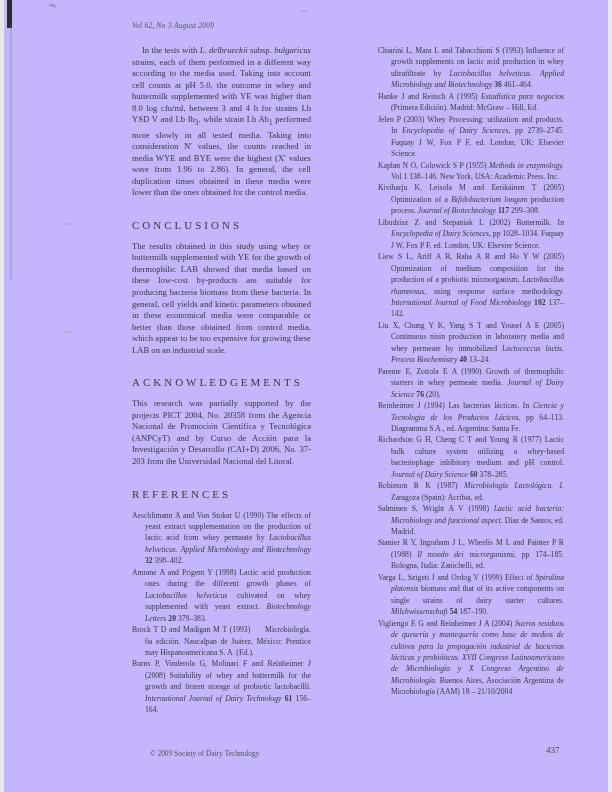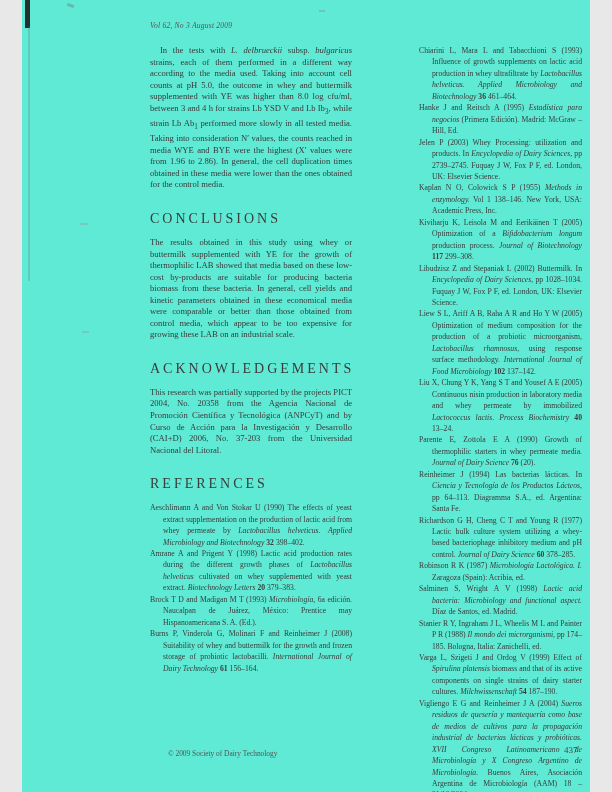--- a/index.html
+++ b/index.html
@@ -1,35 +1,36 @@
 <!DOCTYPE html>
 <html><head>
 <meta charset="utf-8">
 <style>
   html,body{margin:0;padding:0;background:#e8e8e8;}
   .page{
     position:relative;width:568px;height:792px;margin:0 auto;
-    background:#5eead4;overflow:hidden;
+    background:#c4b5fd;overflow:hidden;
     font-family:"Liberation Serif","DejaVu Serif",serif;
     color:#3a3a3a;
+    padding-left:36px;
   }
   .header{
     position:absolute;left:128px;top:21px;
     font-style:italic;font-size:7.6px;color:#565656;letter-spacing:.2px;
   }
   .columns{position:absolute;left:128px;top:45px;width:432px;display:flex;gap:20px;}
   .col{display:block;}
   .col.left{width:202px;}
   .col.right{width:210px;margin-left:47px;}
   p.body{
     margin:0;font-size:8.6px;line-height:11.55px;text-align:justify;color:#3a3a3a;
   }
   p.body.ind{text-indent:10px;}
   h2.sec{
-    margin:20px 0 10px 0;font-weight:normal;font-size:14px;
+    margin:20px 0 10px 0;font-weight:normal;font-size:11px;
     letter-spacing:3px;color:#3c3c3c;
   }
   .reflist{margin:0;padding:0;}
   .ref{
     margin:0;font-size:7.7px;line-height:11.45px;text-align:justify;
     color:#3b3b3b;padding-left:13px;text-indent:-13px;
   }
   .footer-left{position:absolute;left:146px;top:749px;font-size:7.4px;color:#555;}
   .footer-right{position:absolute;left:542px;top:745px;font-size:9px;color:#474747;}
   
@@ -62,21 +63,21 @@
       <p class="body"><span>The results obtained in this study using whey or buttermilk supplemented with YE for the growth of thermophilic LAB showed that media based on these low-cost by-products are suitable for producing bacteria biomass from these bacteria. In general, cell yields and kinetic parameters obtained in these economical media were comparable or better than those obtained from control media, which appear to be too expensive for growing these LAB on an industrial scale.</span></p>
 
       <h2 class="sec">ACKNOWLEDGEMENTS</h2>
       <p class="body"><span>This research was partially supported by the projects PICT 2004, No. 20358 from the Agencia Nacional de Promoción Científica y Tecnológica (ANPCyT) and by Curso de Acción para la Investigación y Desarrollo (CAI+D) 2006, No. 37-203 from the Universidad Nacional del Litoral.</span></p>
 
       <h2 class="sec">REFERENCES</h2>
       <div class="reflist">
 
       <p class="ref"><span>Aeschlimann A and Von Stokar U (1990) The effects of yeast extract supplementation on the production of lactic acid from whey permeate by </span><span style="font-style: italic;">Lactobacillus helveticus</span><span>. </span><span style="font-style: italic;">Applied Microbiology and Biotechnology</span><span> </span><span style="font-weight: bold;">32</span><span> 398–402.</span></p>
           <p class="ref"><span>Amrane A and Prigent Y (1998) Lactic acid production rates during the different growth phases of </span><span style="font-style: italic;">Lactobacillus helveticus</span><span> cultivated on whey supplemented with yeast extract. </span><span style="font-style: italic;">Biotechnology Letters</span><span> </span><span style="font-weight: bold;">20</span><span> 379–383.</span></p>
-          <p class="ref"><span>Brock T D and Madigan M T (1993) </span><span style="font-style: italic;">Microbiología,</span><span> 6a edición. Naucalpan de Juárez, México: Prentice may Hispanoamericana S. A. (Ed.).</span></p>
+          <p class="ref"><span>Brock T D and Madigan M T (1993) </span><span style=" margin-left: 12px;">Microbiología,</span><span> 6a edición. Naucalpan de Juárez, México: Prentice may Hispanoamericana S. A. (Ed.).</span></p>
           <p class="ref"><span>Burns P, Vinderola G, Molinari F and Reinheimer J (2008) Suitability of whey and buttermilk for the growth and frozen storage of probiotic lactobacilli. </span><span style="font-style: italic;">International Journal of Dairy Technology</span><span> </span><span style="font-weight: bold;">61</span><span> 156–164.</span></p>
         </div>
     </div>
 
     <div class="col right">
       <div class="reflist">
 
       <p class="ref"><span>Chiarini L, Mara L and Tabacchioni S (1993) Influence of growth supplements on lactic acid production in whey ultrafiltrate by </span><span style="font-style: italic;">Lactobacillus helveticus</span><span>. </span><span style="font-style: italic;">Applied Microbiology and Biotechnology</span><span> </span><span style="font-weight: bold;">36</span><span> 461–464.</span></p>
           <p class="ref"><span>Hanke J and Reitsch A (1995) </span><span style="font-style: italic;">Estadística para negocios</span><span> (Primera Edición). Madrid: McGraw – Hill, Ed.</span></p>
           <p class="ref"><span>Jelen P (2003) Whey Processing: utilization and products. In </span><span style="font-style: italic;">Encyclopedia of Dairy Sciences</span><span>, pp 2739–2745. Fuquay J W, Fox P F, ed. London, UK: Elsevier Science.</span></p>

